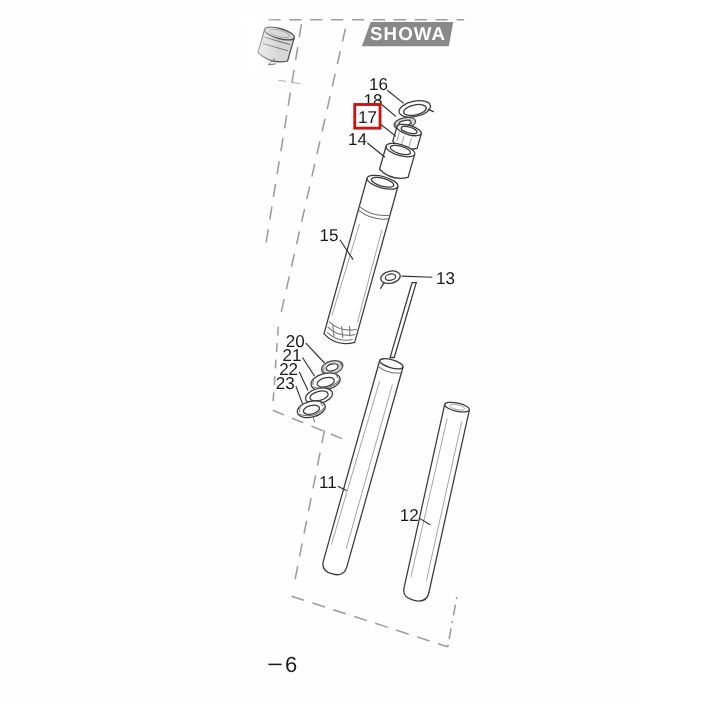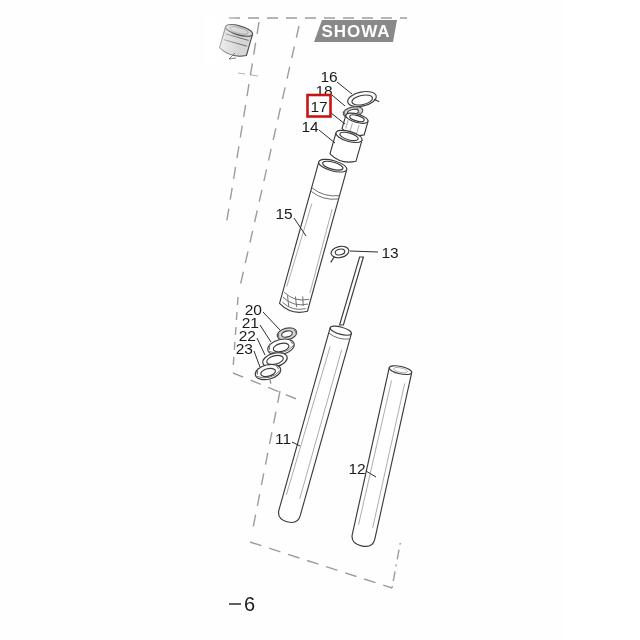--- a/index.html
+++ b/index.html
@@ -1,17 +1,17 @@
 <!DOCTYPE html>
 <html><head>
 <meta charset="utf-8">
 <style>
   html,body { margin:0; padding:0; }
   body { background:#ffffff; font-family:"Liberation Sans", sans-serif; }
-  .stage { position:relative; width:564px; height:640px; background:#fefefe; overflow:hidden; }
+  .stage { position:relative; width:564px; height:640px; background:#fefefe; overflow:hidden;padding-left:15px; }
   svg { display:block; }
   
   .ln  { stroke:#3b3b3b; stroke-width:1.15; fill:none; stroke-linecap:round; }
   .fw  { stroke:#3b3b3b; stroke-width:1.15; fill:#ffffff; }
   .fg  { stroke:#4a4a4a; stroke-width:1.1; fill:#d6d6d6; }
   .lt  { stroke:#9a9a9a; stroke-width:0.75; fill:none; }
   .sh  { stroke:#6e6e6e; stroke-width:0.9; fill:none; }
   .dash{ stroke:#9c9c9c; stroke-width:1.4; fill:none; }
   .ldr { stroke:#2e2e2e; stroke-width:1; fill:none; }
   text.pl { font-size:15.5px; fill:#1a1a1a; }

